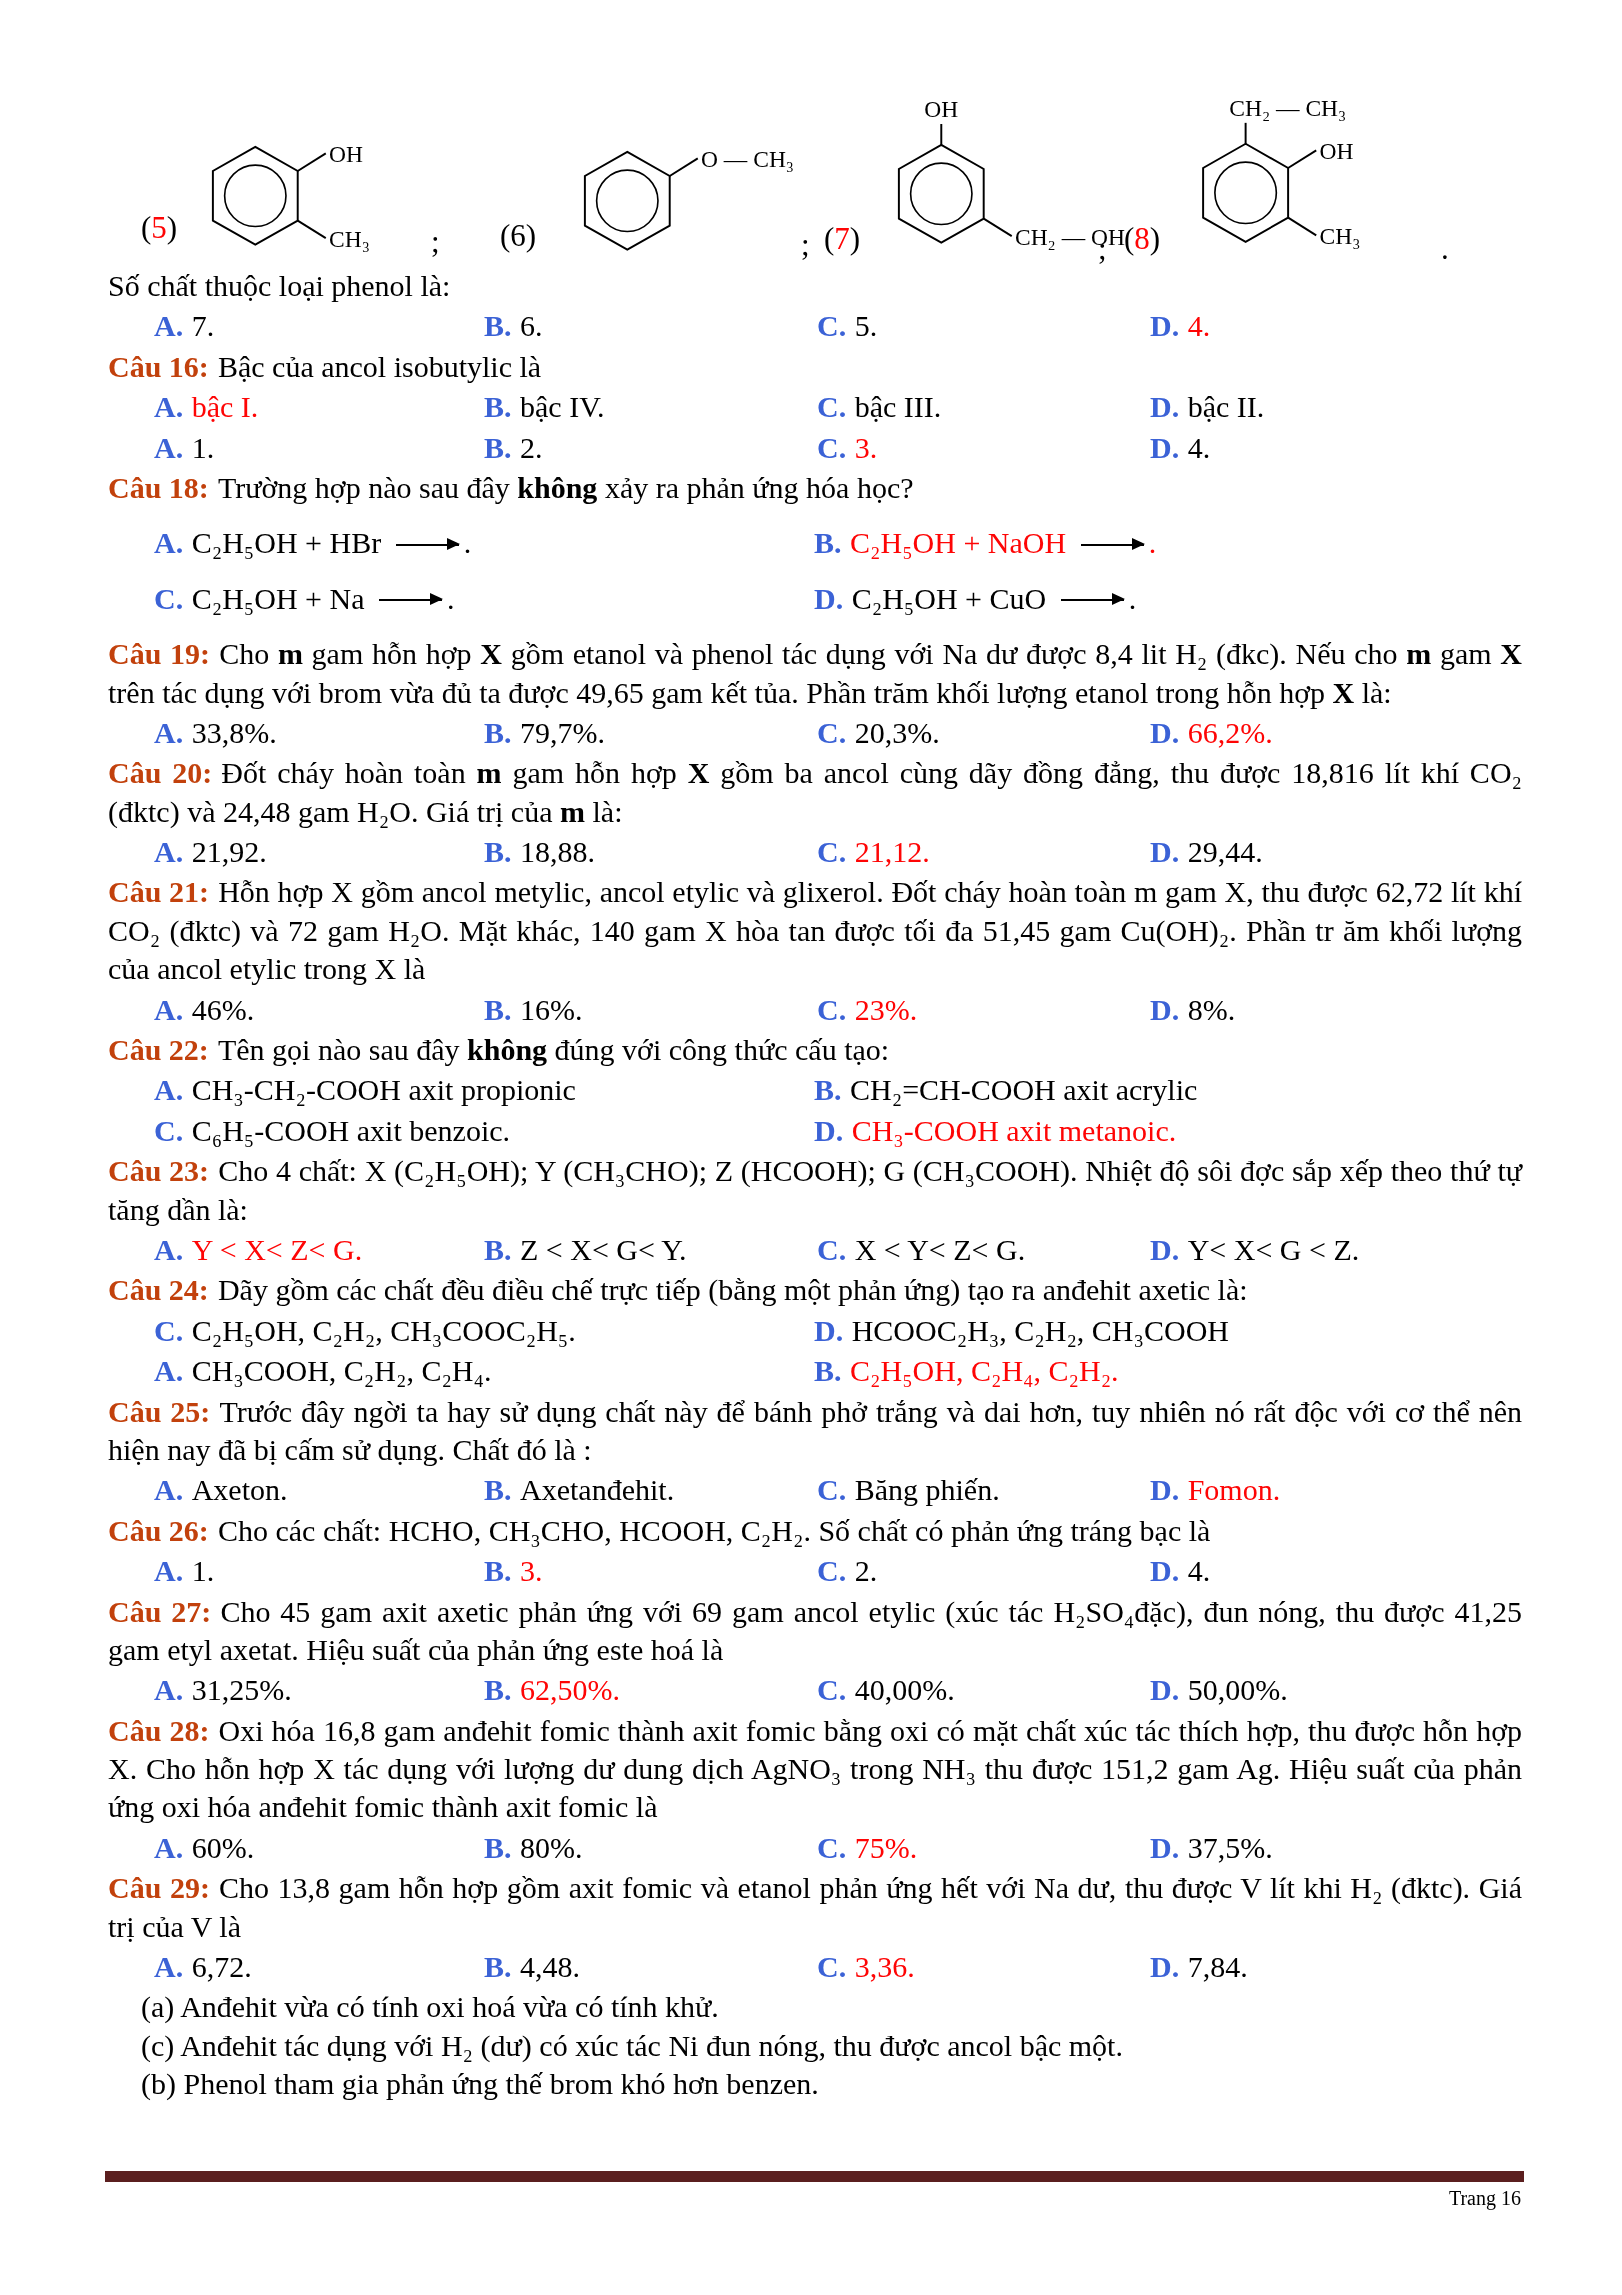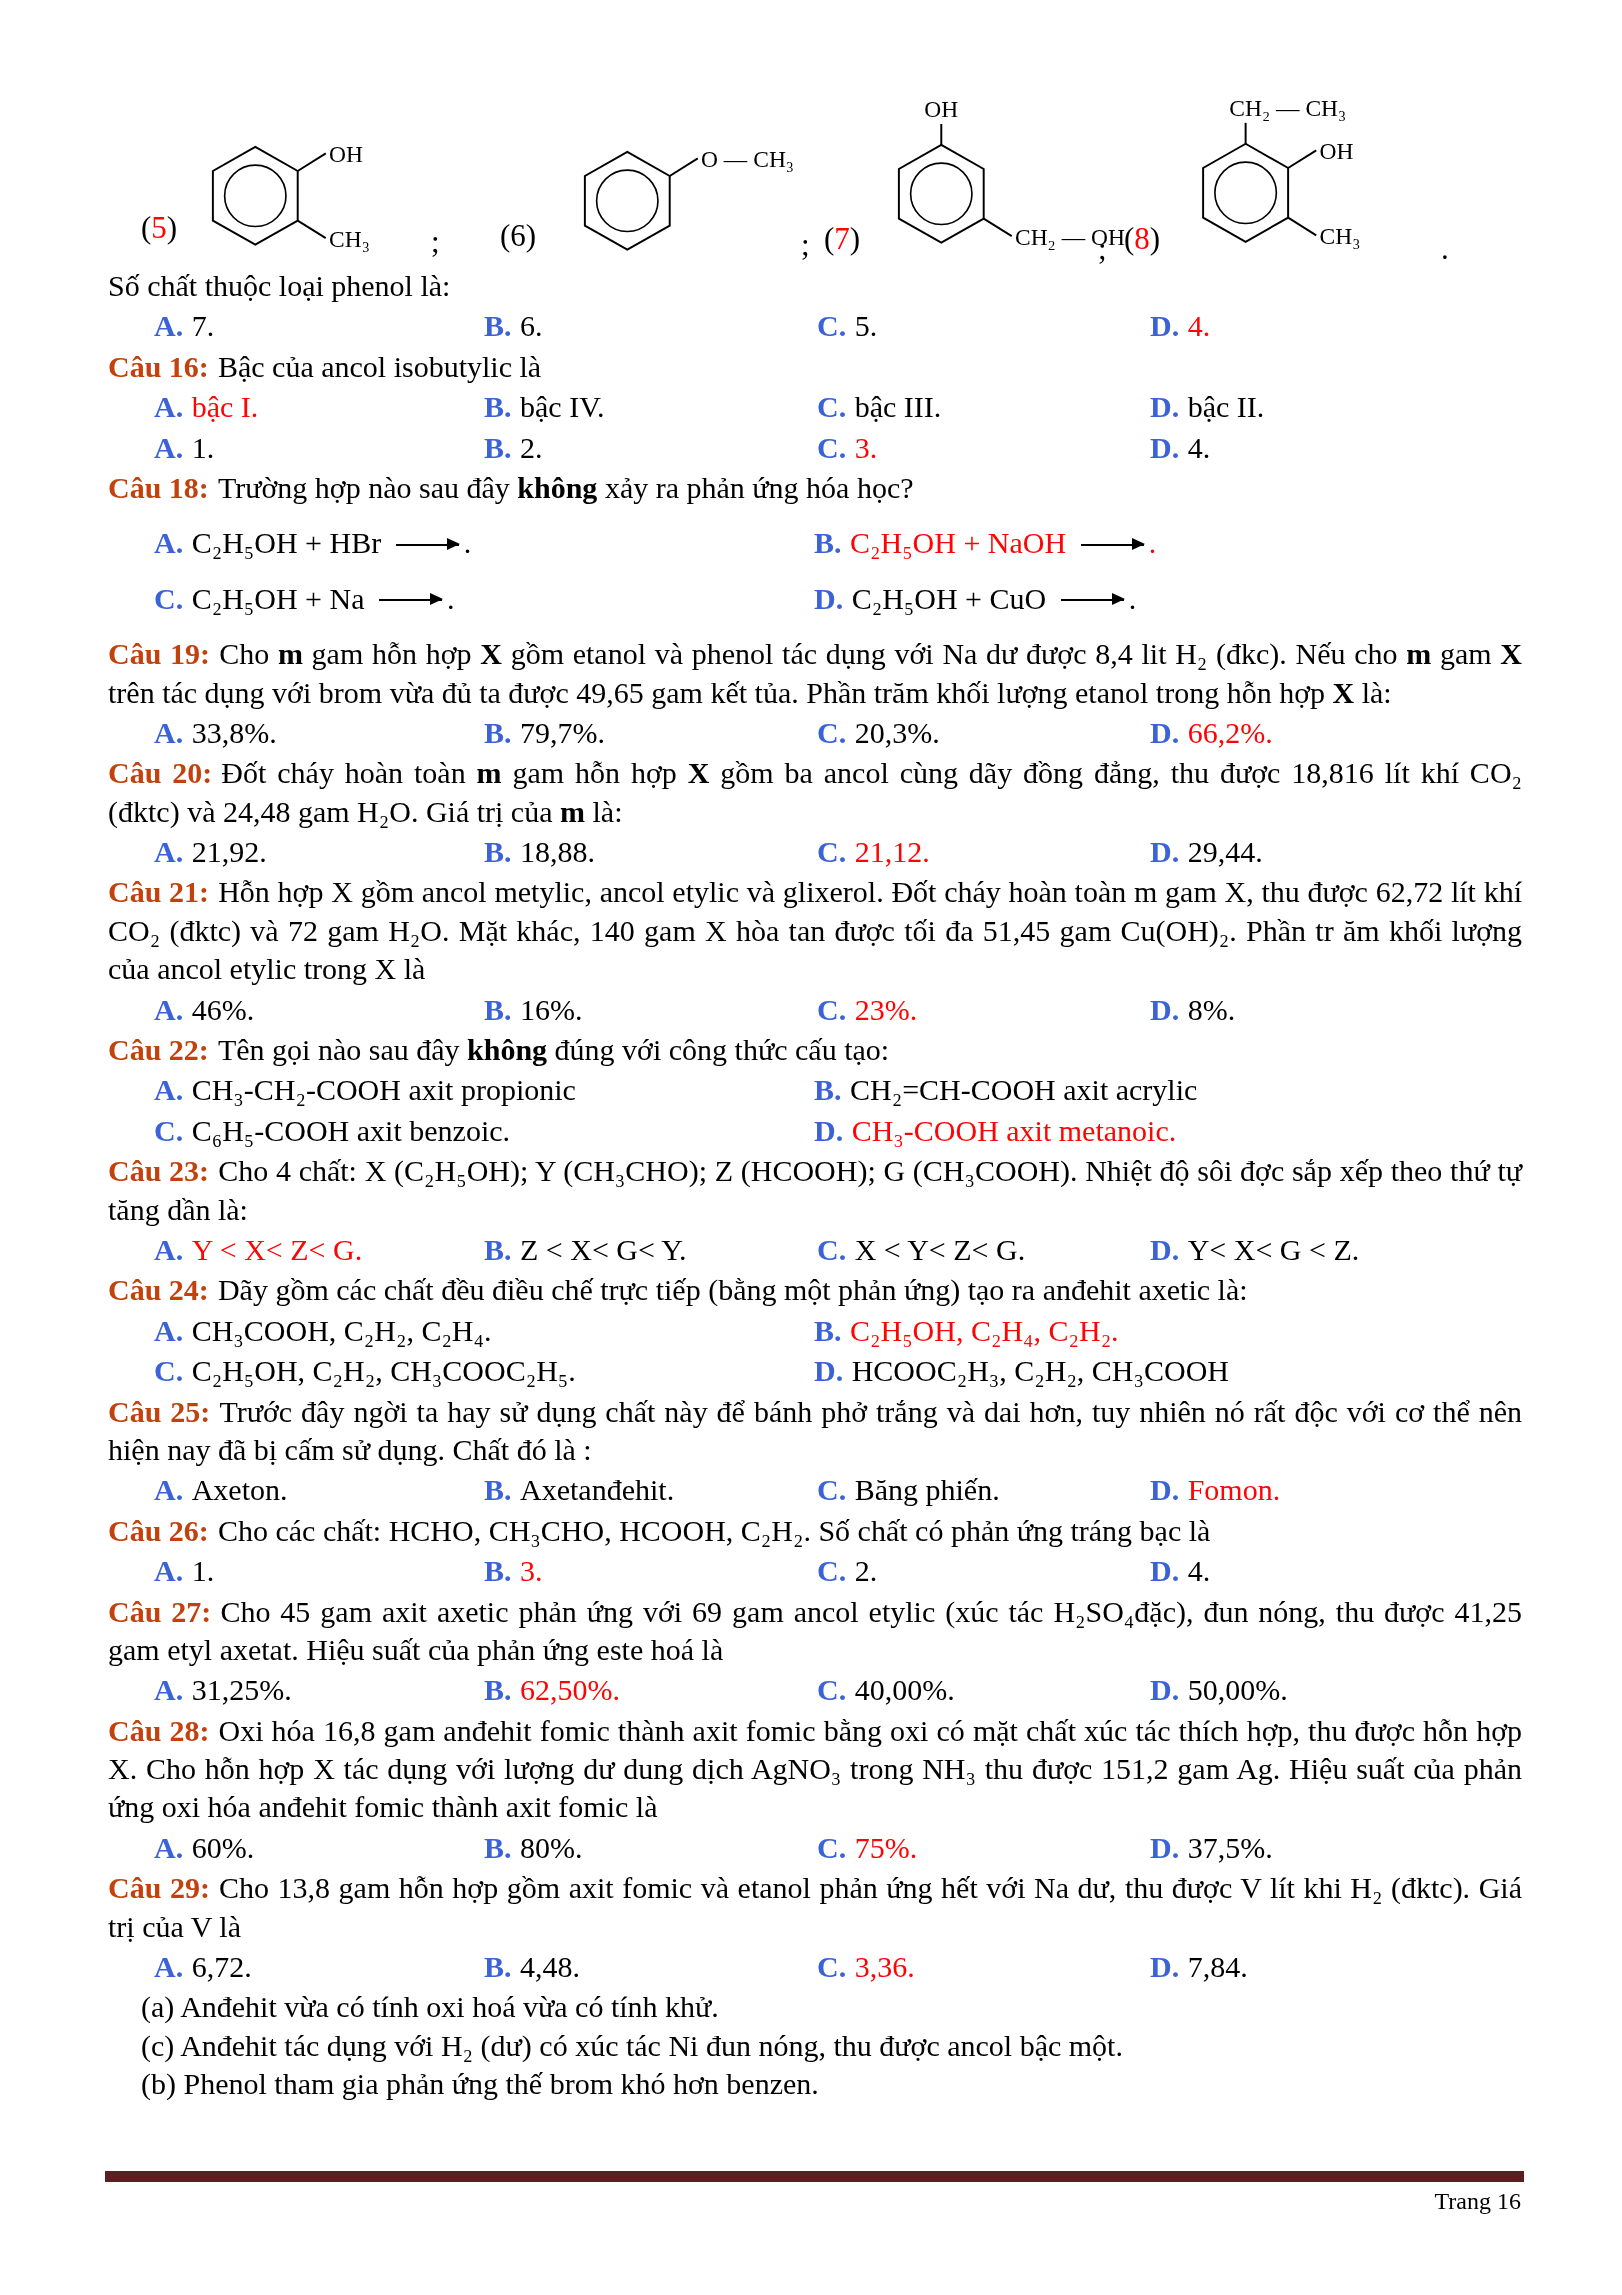--- a/index.html
+++ b/index.html
@@ -23,21 +23,21 @@
   .struct-row{position:relative;height:169px;}
   .snum,.ssep{position:absolute;font-size:31px;}
   .struct-svg{position:absolute;}
   .struct-svg text{font-family:"Liberation Serif","DejaVu Serif","DejaVu Sans",serif;font-size:36px;fill:#000;}
   .ring{fill:none;stroke:#000;stroke-width:3;}
   .ringc{fill:none;stroke:#000;stroke-width:2.5;}
   .bond{stroke:#000;stroke-width:3;}
   .statements{padding-left:33px;}
   .stmt{margin:0;}
   .footer-bar{position:absolute;left:105px;right:98px;top:2171px;height:10.5px;background:#5b1f1f;}
-  .page-num{position:absolute;top:2186px;right:101px;font-size:24px;}
+  .page-num{position:absolute;top:2186px;right:101px;font-size:20px;}
 </style>
 </head>
 <body>
 
 <div class="content">
 
   <div class="struct-row">
 
     <span class="snum" style="left:33px;top:110px;"><span>(</span><span class="red">5</span><span>)</span></span>
     <svg class="struct-svg" style="left:69px;top:3.3px;font-size:46px" width="261" height="170" viewBox="0 0 400 260">
@@ -154,26 +154,26 @@
   <p class="q"><b class="ql">Câu 23:</b><span>Cho 4 chất: X (C₂H₅OH); Y (CH₃CHO); Z (HCOOH); G (CH₃COOH). Nhiệt độ sôi đợc sắp xếp theo thứ tự tăng dần là:</span></p>
   <div class="ans-row">
     <span><b class="L">A.</b><span class="red">Y &lt; X&lt; Z&lt; G.</span></span>
     <span><b class="L">B.</b><span class="">Z &lt; X&lt; G&lt; Y.</span></span>
     <span><b class="L">C.</b><span class="">X &lt; Y&lt; Z&lt; G.</span></span>
     <span><b class="L">D.</b><span class="">Y&lt; X&lt; G &lt; Z.</span></span>
   </div>
 
   <p class="q"><b class="ql">Câu 24:</b><span>Dãy gồm các chất đều điều chế trực tiếp (bằng một phản ứng) tạo ra anđehit axetic là:</span></p>
   <div class="ans-row2">
+    <span><b class="L">C.</b><span class="">C₂H₅OH, C₂H₂, CH₃COOC₂H₅.</span></span>
+    <span><b class="L">D.</b><span class="">HCOOC₂H₃, C₂H₂, CH₃COOH</span></span>
+  </div>
+  <div class="ans-row2">
     <span><b class="L">A.</b><span class="">CH₃COOH, C₂H₂, C₂H₄.</span></span>
     <span><b class="L">B.</b><span class="red">C₂H₅OH, C₂H₄, C₂H₂.</span></span>
-  </div>
-  <div class="ans-row2">
-    <span><b class="L">C.</b><span class="">C₂H₅OH, C₂H₂, CH₃COOC₂H₅.</span></span>
-    <span><b class="L">D.</b><span class="">HCOOC₂H₃, C₂H₂, CH₃COOH</span></span>
   </div>
 
   <p class="q"><b class="ql">Câu 25:</b><span>Trước đây ngời ta hay sử dụng chất này để bánh phở trắng và dai hơn, tuy nhiên nó rất độc với cơ thể nên hiện nay đã bị cấm sử dụng. Chất đó là :</span></p>
   <div class="ans-row">
     <span><b class="L">A.</b><span class="">Axeton.</span></span>
     <span><b class="L">B.</b><span class="">Axetanđehit.</span></span>
     <span><b class="L">C.</b><span class="">Băng phiến.</span></span>
     <span><b class="L">D.</b><span class="red">Fomon.</span></span>
   </div>
 

